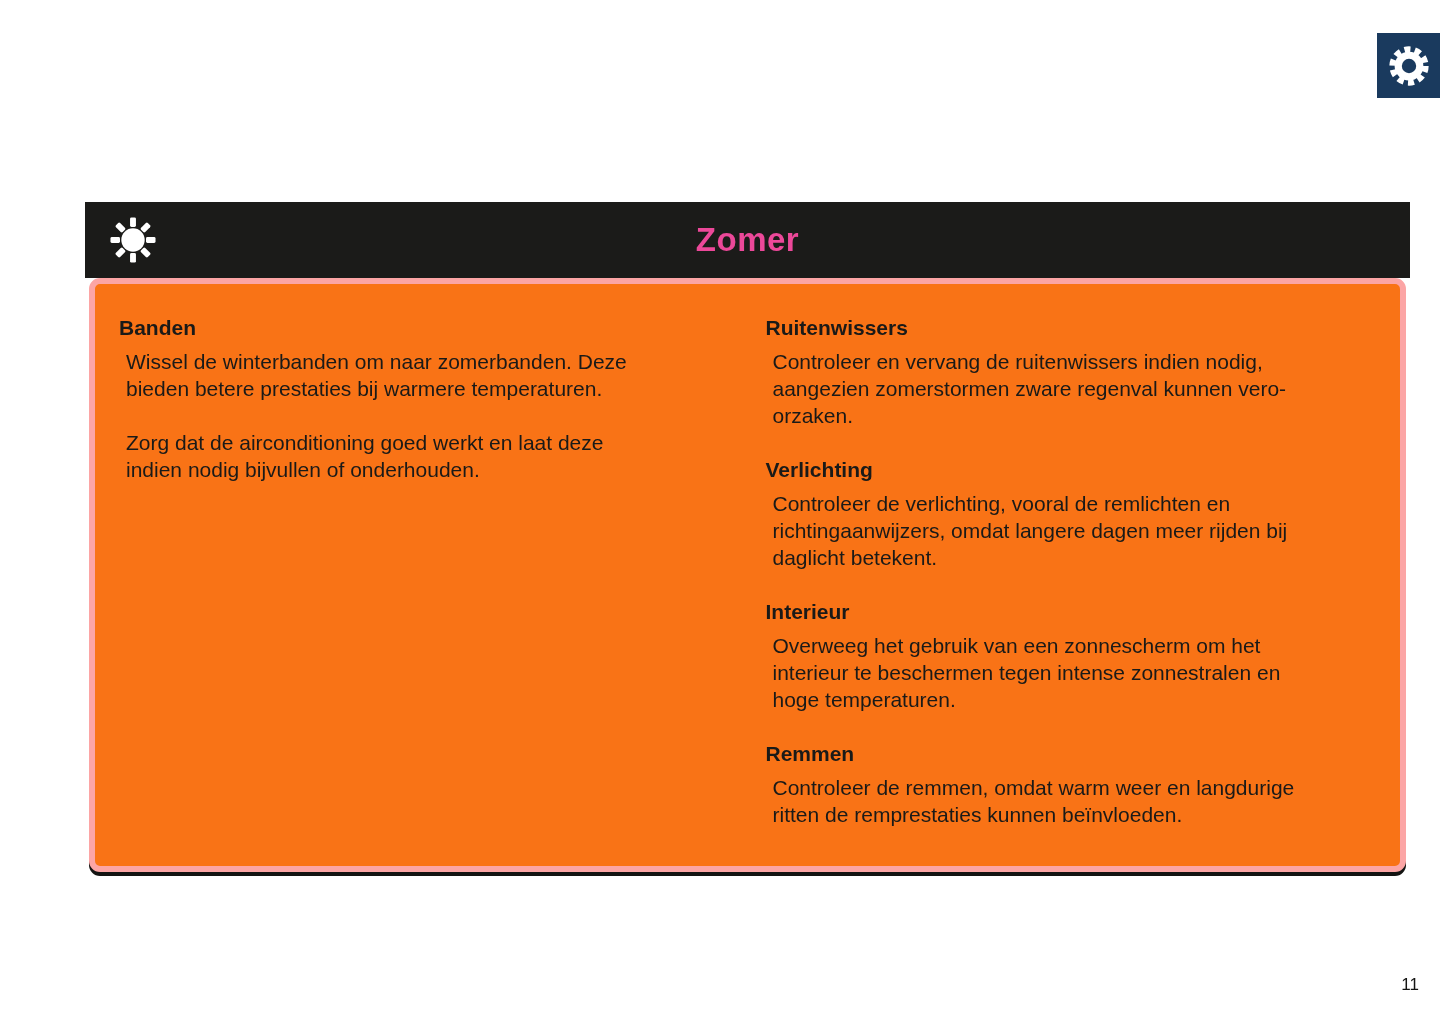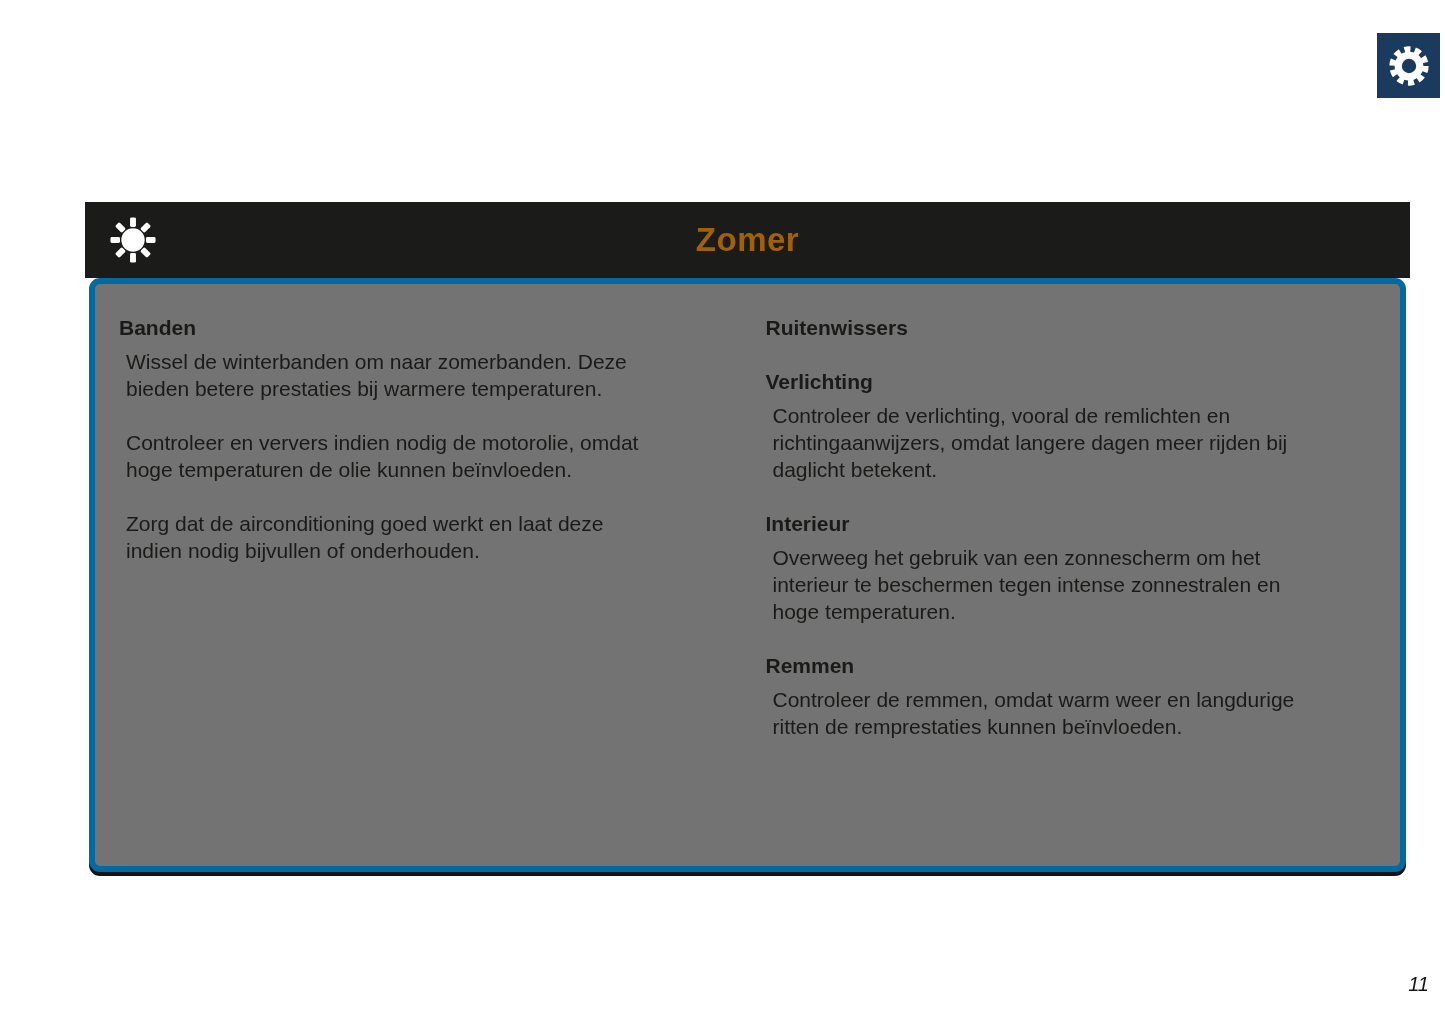--- a/index.html
+++ b/index.html
@@ -27,29 +27,29 @@
   .panel-header {
     height: 76px;
     background: #1b1b19;
     position: relative;
     display: flex; align-items: center;
   }
   .panel-header .sun-wrap { margin-left: 22px; display: flex; }
   .panel-title {
     position: absolute; left: 0; right: 0;
     text-align: center;
-    color: #a16207;
+    color: #ec4899;
     font-size: 33px; font-weight: bold;
     letter-spacing: 0.5px;
   }
 
   .panel-body {
     margin: 0 4px;
-    background: #737373;
-    border: 6px solid #0369a1;
+    background: #f97316;
+    border: 6px solid #fca5a5;
     border-radius: 11px;
     box-shadow: 0 4px 0 #141412;
     height: 594px;
     padding: 30px 24px 20px 24px;
     display: flex;
     gap: 36px;
   }
   .col { flex: 1; min-width: 0; }
 
   .sec { margin: 0 0 27px 0; }
@@ -60,24 +60,23 @@
   }
   .sec p {
     margin: 7px;
     font-size: 21px; line-height: 27px;
     color: #1a1a18;
     white-space: pre-line;
   }
 
   .page-number {
     position: absolute;
-    top: 971px; right: 16px;
-    font-size: 20px; line-height: 27px;
+    top: 971px; right: 26px;
+    font-size: 17px; line-height: 27px;
     color: #141412;
-    font-style: italic;
   }
 </style>
 </head>
 <body>
 
 <div class="brand-badge">
   <span style="display:flex;">
     <svg width="46" height="46" viewBox="-24 -24 48 48" aria-hidden="true">
       <circle r="17" fill="none" stroke="#ffffff" stroke-width="7" stroke-dasharray="6.2 4.5"></circle>
       <circle r="15" fill="#ffffff"></circle>
@@ -111,32 +110,33 @@
 
     <div class="col">
       <section class="sec">
         <h3>Banden</h3>
         <p>Wissel de winterbanden om naar zomerbanden. Deze
 bieden betere prestaties bij warmere temperaturen.</p>
       </section>
       <section class="sec">
       </section>
       <section class="sec">
-        <p>Controleer en ververs indien nodig de motorolie, omdat
-hoge temperaturen de olie kunnen beïnvloeden.</p>
       </section>
       <section class="sec">
         <p>Zorg dat de airconditioning goed werkt en laat deze
 indien nodig bijvullen of onderhouden.</p>
       </section>
     </div>
 
     <div class="col">
       <section class="sec">
         <h3>Ruitenwissers</h3>
+        <p>Controleer en vervang de ruitenwissers indien nodig,
+aangezien zomerstormen zware regenval kunnen vero-
+orzaken.</p>
       </section>
       <section class="sec">
         <h3>Verlichting</h3>
         <p>Controleer de verlichting, vooral de remlichten en
 richtingaanwijzers, omdat langere dagen meer rijden bij
 daglicht betekent.</p>
       </section>
       <section class="sec">
         <h3>Interieur</h3>
         <p>Overweeg het gebruik van een zonnescherm om het

